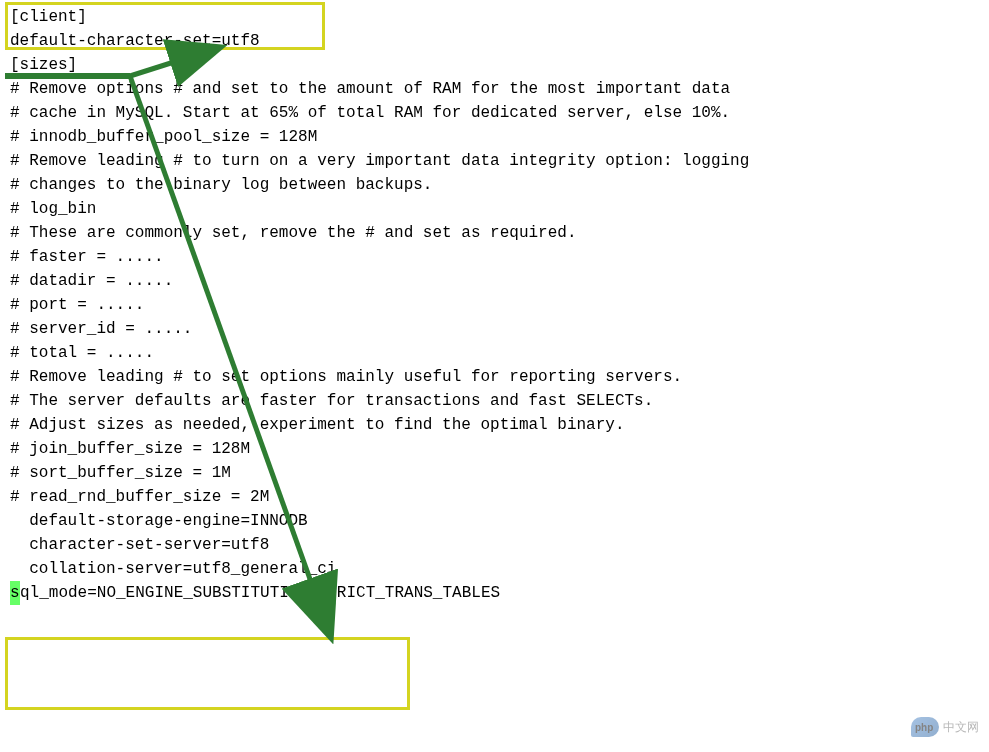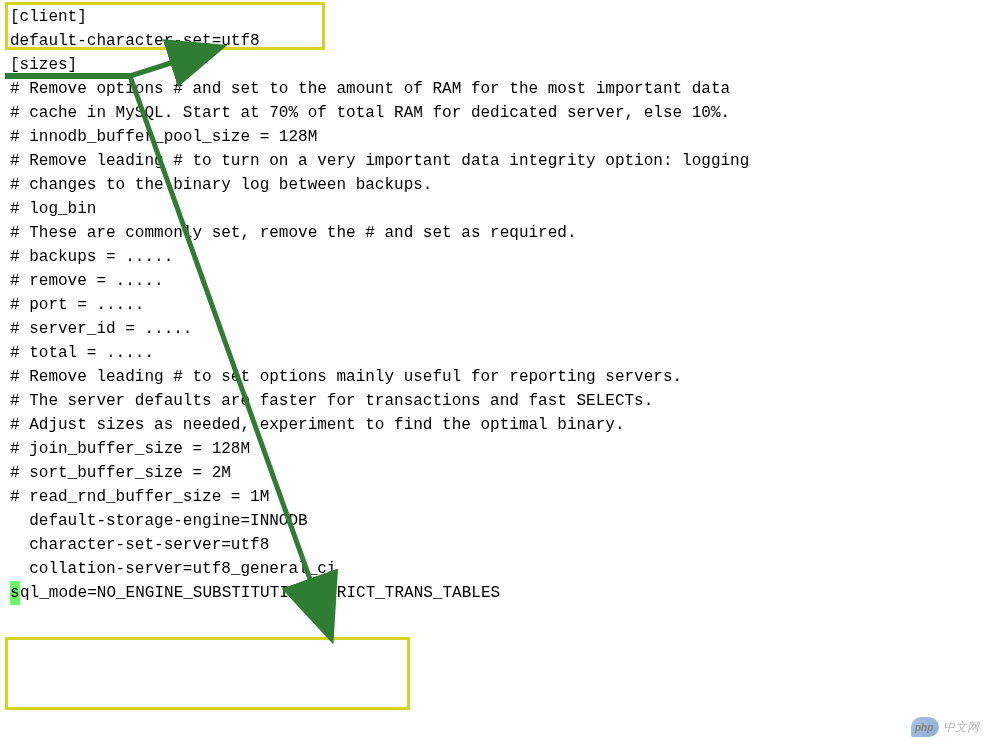--- a/index.html
+++ b/index.html
@@ -62,21 +62,20 @@
       pointer-events: none;
     }
     .watermark {
       position: absolute;
       bottom: 15px;
       right: 10px;
       display: flex;
       align-items: center;
       gap: 4px;
       opacity: 0.6;
-      font-style: italic;
     }
     .watermark-logo {
       width: 28px;
       height: 20px;
       background: linear-gradient(135deg, #6b9bd1 0%, #4a7ab0 100%);
       border-radius: 10px 10px 10px 2px;
       position: relative;
     }
     .watermark-logo::before {
       content: "php";
@@ -95,40 +94,40 @@
     }
   </style>
 </head>
 <body>
 
 <div class="config-line">[client]</div>
 <div class="config-line">default-character-set=utf8</div>
 <div class="config-line">[sizes]</div>
 <div class="config-line"></div>
 <div class="config-line"># Remove options # and set to the amount of RAM for the most important data</div>
-<div class="config-line"># cache in MySQL. Start at 70% of total RAM for dedicated server, else 10%.</div>
+<div class="config-line"># cache in MySQL. Start at 65% of total RAM for dedicated server, else 10%.</div>
 <div class="config-line"># innodb_buffer_pool_size = 128M</div>
 <div class="config-line"></div>
 <div class="config-line"># Remove leading # to turn on a very important data integrity option: logging</div>
 <div class="config-line"># changes to the binary log between backups.</div>
 <div class="config-line"># log_bin</div>
 <div class="config-line"></div>
 <div class="config-line"># These are commonly set, remove the # and set as required.</div>
-<div class="config-line"># backups = .....</div>
-<div class="config-line"># remove = .....</div>
+<div class="config-line"># faster = .....</div>
+<div class="config-line"># datadir = .....</div>
 <div class="config-line"># port = .....</div>
 <div class="config-line"># server_id = .....</div>
 <div class="config-line"># total = .....</div>
 <div class="config-line"></div>
 <div class="config-line"># Remove leading # to set options mainly useful for reporting servers.</div>
 <div class="config-line"># The server defaults are faster for transactions and fast SELECTs.</div>
 <div class="config-line"># Adjust sizes as needed, experiment to find the optimal binary.</div>
 <div class="config-line"># join_buffer_size = 128M</div>
-<div class="config-line"># sort_buffer_size = 2M</div>
-<div class="config-line"># read_rnd_buffer_size = 1M</div>
+<div class="config-line"># sort_buffer_size = 1M</div>
+<div class="config-line"># read_rnd_buffer_size = 2M</div>
 <div class="config-line">  default-storage-engine=INNODB</div>
 <div class="config-line">  character-set-server=utf8</div>
 <div class="config-line">  collation-server=utf8_general_ci</div>
 <div class="config-line"></div>
 <div class="config-line"><span class="green-highlight">s</span><span>ql_mode=NO_ENGINE_SUBSTITUTION,STRICT_TRANS_TABLES</span></div>
 
 <div class="highlight-box-1"></div>
 <div class="highlight-box-2"></div>
 <div class="green-bar"></div>
 

